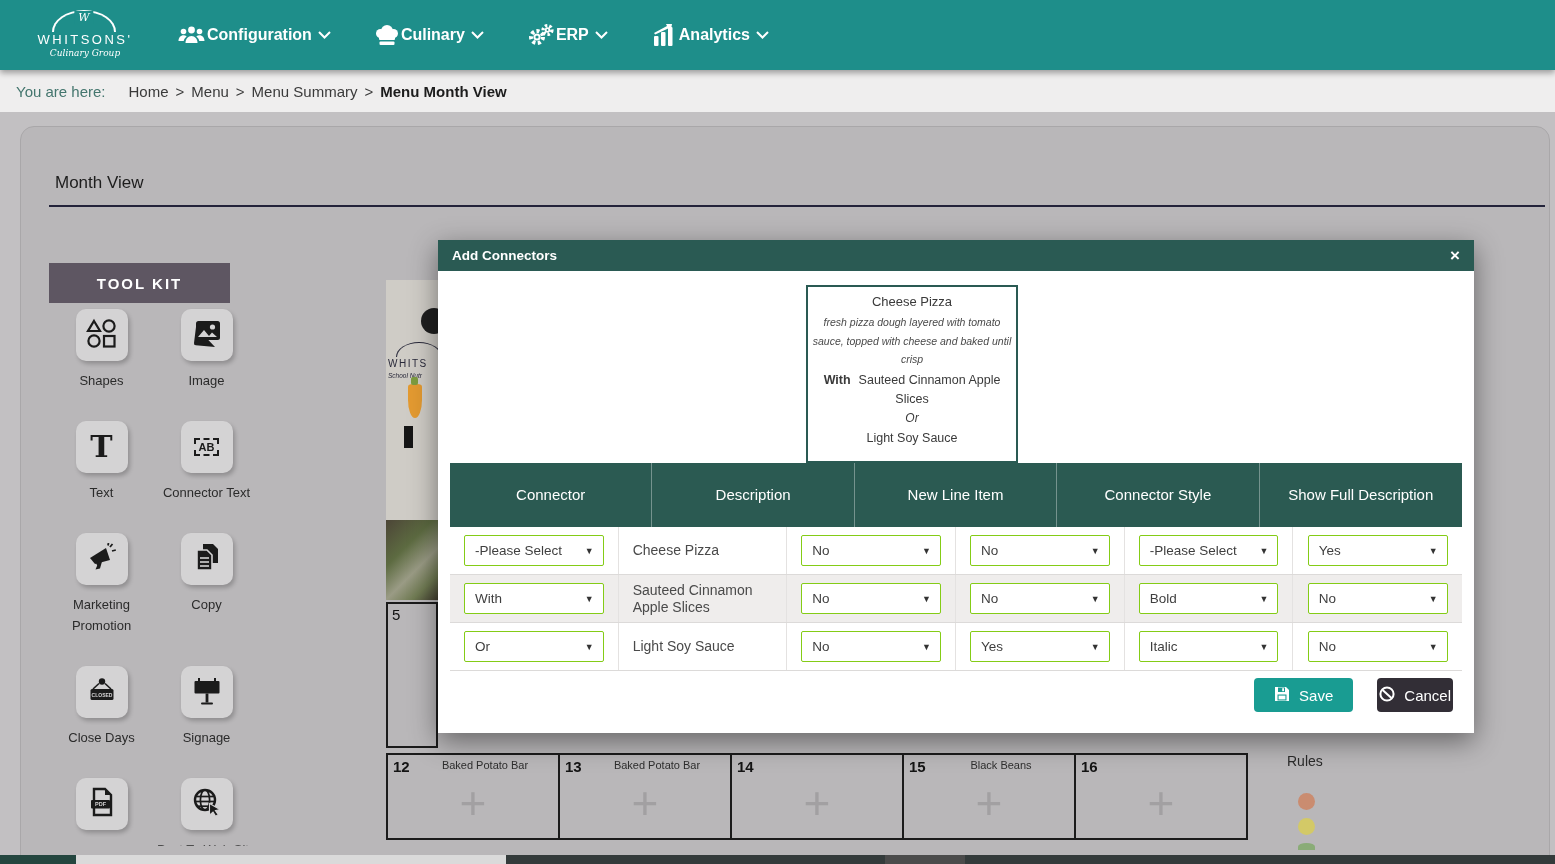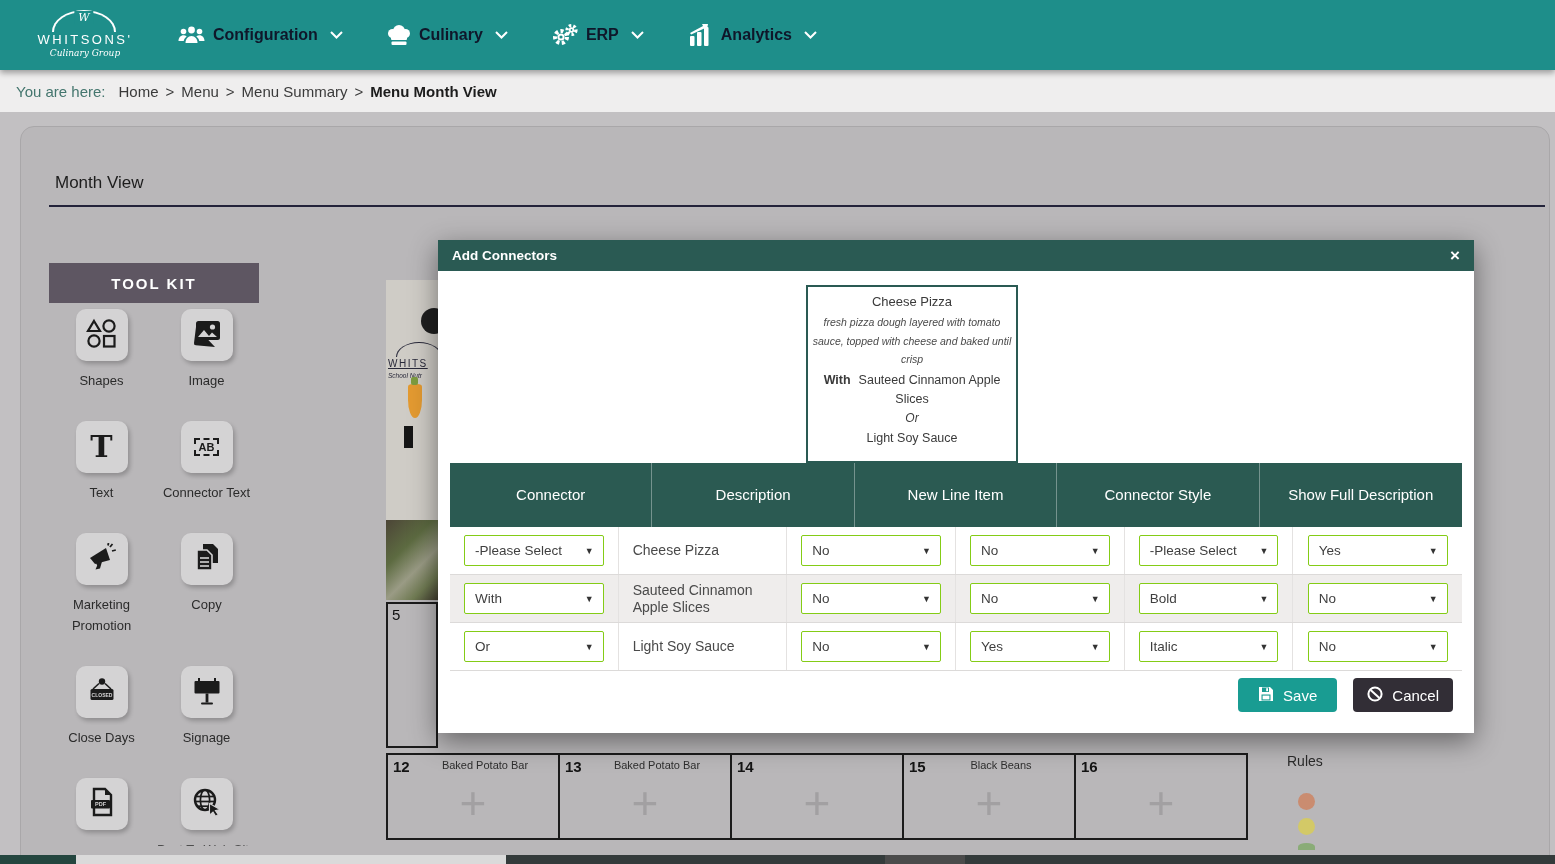--- a/index.html
+++ b/index.html
@@ -11,60 +11,60 @@
   .navbar { position:absolute; left:0; top:0; width:1555px; height:70px; background:#1e8e8a;
             box-shadow:0 3px 6px rgba(0,0,0,.35); display:flex; align-items:center; z-index:5; }
   .brand { position:relative; margin-left:30px; width:110px; height:58px; color:#fff; text-align:center; }
   .brand-arc { position:absolute; left:22px; top:4px; width:64px; height:22px; border:2px solid #fff;
                border-bottom:none; border-radius:50% 50% 0 0 / 100% 100% 0 0; }
   .brand-w { position:absolute; left:50%; top:-1px; transform:translateX(-50%); background:#1e8e8a;
              padding:0 4px; font-family:"DejaVu Serif", serif; font-style:italic; font-size:11px; }
   .brand-name { position:absolute; top:26px; width:100%; font-size:13px; letter-spacing:2.5px; font-weight:400; }
   .brand-tag { position:absolute; top:42px; width:100%; font-family:"DejaVu Serif", serif; font-style:italic; font-size:9px; }
   .nav-items { display:flex; align-items:center; margin-left:38px; gap:44px; }
-  .nav-item { display:flex; align-items:center; gap:8px; color:#0f172a; font-size:16px; font-weight:700; cursor:pointer; }
+  .nav-item { display:flex; align-items:center; gap:2px; color:#ffffff; font-size:16px; font-weight:700; cursor:pointer; }
   .nav-item svg { display:block; }
   .chev { margin-left:4px; }
 
   
   .crumbbar { position:absolute; left:0; top:70px; width:1555px; height:42px; background:#efeeee;
               display:flex; align-items:center; padding-left:16px; font-size:15px; z-index:4; }
-  .crumb-prefix { color:#44766e; margin-right:6px; }
+  .crumb-prefix { color:#44766e; margin-right:16px; }
   .crumb-link { color:#3a3a3a; margin:0 7px; cursor:pointer; }
   .crumb-sep { color:#3a3a3a; }
   .crumb-current { color:#1c1c1c; font-weight:700; margin-left:7px; }
 
   
   .content { position:absolute; left:0; top:112px; width:1555px; height:752px; background:#c2c0c2; }
   .card { position:absolute; left:20px; top:14px; width:1530px; height:760px; background:#b9b7b9;
           border:1px solid #a9a7a9; border-radius:14px; }
   .page-title { position:absolute; left:34px; top:46px; font-size:17px; color:#1d1d1d; }
   .title-rule { position:absolute; left:28px; top:78px; width:1496px; border-bottom:2px solid #23233a; }
 
   
-  .toolkit-head { position:absolute; left:28px; top:136px; width:210px; height:40px; background:#5e5662;
+  .toolkit-head { position:absolute; left:28px; top:136px; width:181px; height:40px; background:#5e5662;
                   color:#fff; font-size:15px; font-weight:700; letter-spacing:2px;
                   display:flex; align-items:center; justify-content:center; }
   .tools { position:absolute; left:28px; top:182px; width:210px; }
   .tool-row { display:flex; margin-bottom:30px; }
   .tool { width:105px; display:flex; flex-direction:column; align-items:center; cursor:pointer; }
   .tile { width:52px; height:52px; background:#d4d3d4; border-radius:10px; box-shadow:2px 3px 4px rgba(0,0,0,.22);
           display:flex; align-items:center; justify-content:center; }
   .tool-label { margin-top:9px; font-size:13px; color:#2b2b2b; text-align:center; line-height:21px; }
   .tool-label.clip { height:7px; overflow:hidden; opacity:.75; }
   .icon-T { font-family:"DejaVu Serif", serif; font-weight:800; font-size:30px; color:#1b1b1b; line-height:1; }
   .icon-ab { border:2px dashed #1b1b1b; padding:1px 3px; font-size:11px; font-weight:800; color:#1b1b1b; }
 
   
   .strip { position:absolute; left:365px; top:153px; width:53px; height:470px; overflow:hidden; }
   .strip-top { position:absolute; left:0; top:0; width:53px; height:240px; background:#cfccc6; }
   .strip-blob { position:absolute; right:-8px; top:28px; width:26px; height:26px; background:#1f1f1f; border-radius:50%; }
   .strip-arc { position:absolute; left:10px; top:62px; width:46px; height:15px; border:1.5px solid #29293a;
                border-bottom:none; border-radius:50% 50% 0 0/100% 100% 0 0; }
-  .strip-whits { position:absolute; left:2px; top:78px; font-size:10px; letter-spacing:1.5px; color:#29293a;text-decoration:underline; }
+  .strip-whits { position:absolute; left:2px; top:78px; font-size:10px; letter-spacing:1.5px; color:#29293a; }
   .strip-school { position:absolute; left:2px; top:92px; font-size:6.5px; font-style:italic; color:#29293a; }
   .strip-carrot { position:absolute; left:22px; top:104px; width:14px; height:34px; background:#e39a31;
                   border-radius:7px 7px 10px 10px/4px 4px 26px 26px; }
   .strip-carrot::before { content:""; position:absolute; left:3px; top:-7px; width:7px; height:8px; background:#7d9c3f;
                   border-radius:2px; }
   .strip-bar { position:absolute; left:18px; top:146px; width:9px; height:22px; background:#161616; }
   .strip-photo { position:absolute; left:0; top:240px; width:53px; height:80px;
                  background:linear-gradient(135deg,#4c4537 0%,#5d6b41 35%,#9a9b85 60%,#6f7a52 80%,#3f3a2e 100%); }
   .cell5 { position:absolute; left:0; top:322px; width:52px; height:146px; border:2px solid #1b1b1b;
            font-size:15px; color:#111; padding:2px 4px; }
@@ -113,25 +113,25 @@
   .ct-row.alt { background:#efedec; }
   .ct-cell { height:47px; display:flex; align-items:center; justify-content:center; padding:0 14px;
              border-right:1px solid #e4e2e1; }
   .ct-cell.desc { justify-content:flex-start; font-size:14px; color:#4a4a4a; line-height:17px; }
   .ct-cell:last-child { border-right:none; }
   .sel { width:100%; max-width:140px; height:31px; background:#fff; border:1px solid #84cc16; border-radius:2px;
          display:flex; align-items:center; justify-content:space-between; padding:0 9px 0 10px;
          font-size:13.5px; color:#3f3f3f; cursor:pointer; }
   .sel .caret { font-size:9px; color:#333; }
 
-  .modal-btns { position:absolute; right:21px; top:438px; display:flex; gap:16px; }
+  .modal-btns { position:absolute; right:21px; top:438px; display:flex; gap:24px; }
   .btn { height:34px; display:flex; align-items:center; gap:9px; padding:0 20px; border-radius:4px;
          color:#fff; font-size:15px; cursor:pointer; }
   .btn-save { background:#199c92; }
-  .btn-cancel { background:#322e36; padding:0 14px; }
+  .btn-cancel { background:#322e36; padding:0 2px; }
 
   
   .bstrip { position:absolute; left:0; top:855px; width:1555px; height:9px; background:#343b3b; }
   .bseg1 { position:absolute; left:0; width:76px; height:9px; background:#24463f; }
   .bseg2 { position:absolute; left:76px; width:430px; height:9px; background:#dadada; }
   .bseg3 { position:absolute; left:885px; width:80px; height:9px; background:#4b4b4b; }
 </style>
 </head>
 <body>
 

